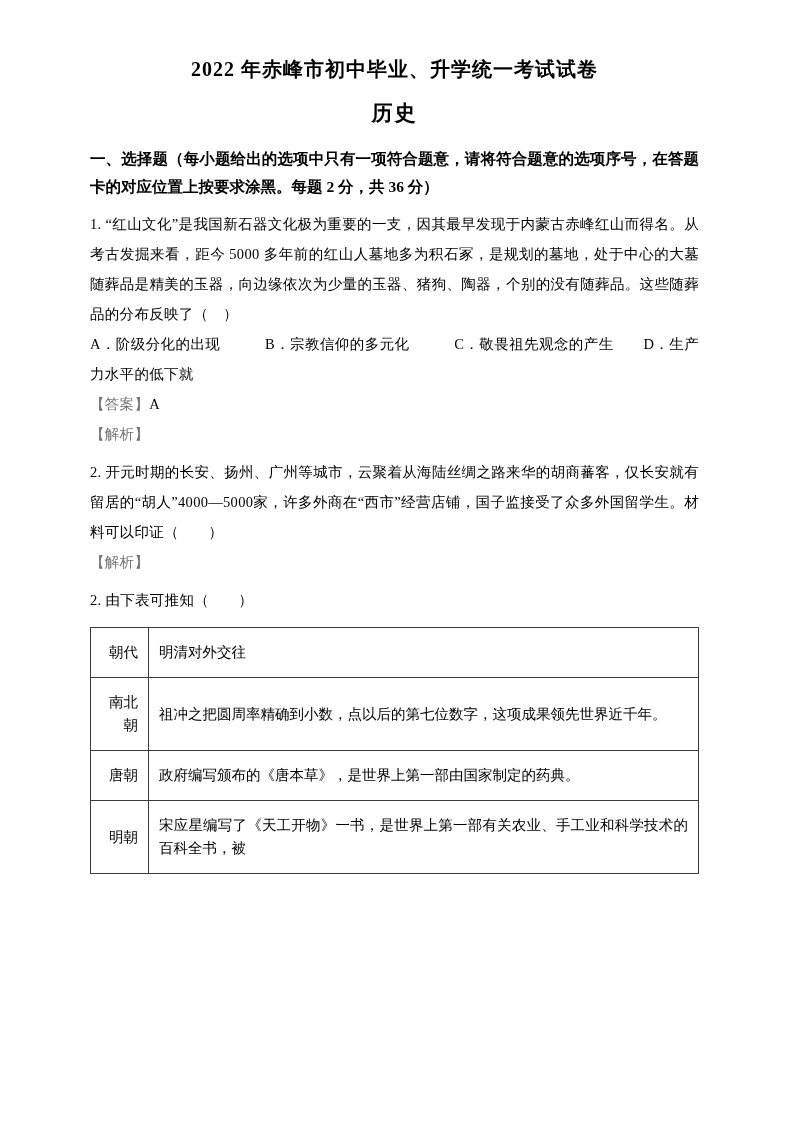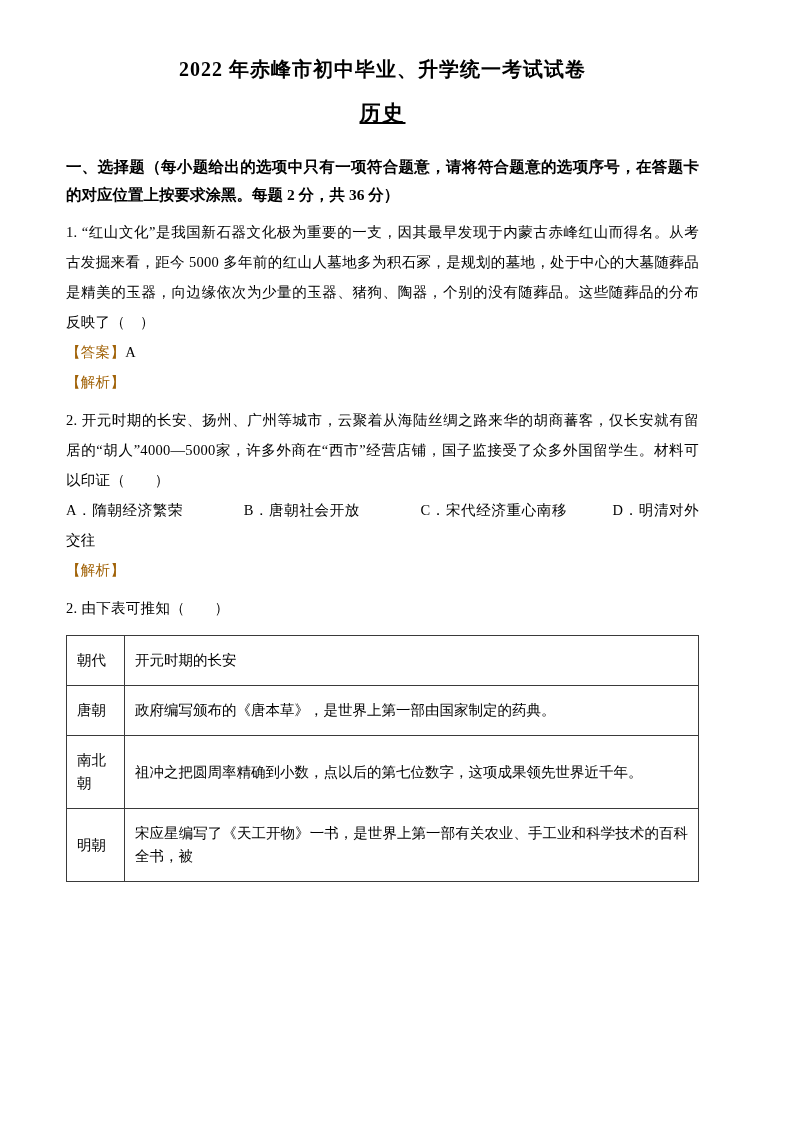--- a/index.html
+++ b/index.html
@@ -2,86 +2,86 @@
 <html lang="zh"><head>
 <meta charset="utf-8">
 <style>
   * { margin:0; padding:0; box-sizing:border-box; }
   html, body { background:#ffffff; }
   body {
     width:793px; height:1122px;
     font-family:"Liberation Serif","DejaVu Serif",serif;
     color:#000; overflow:hidden;
   }
-  .page { width:763px; height:1122px; padding:56px 64px 0 66px; background:#fff; }
+  .page { width:763px; height:1122px; padding:56px 64px 0 90px; background:#fff; }
   .doc-title {
     text-align:center; font-size:20px; font-weight:bold; letter-spacing:1px;
   }
   .doc-subject {
-    text-align:center; font-size:21px; font-weight:bold; margin-top:16px; letter-spacing:2px;text-decoration:underline;
+    text-align:center; font-size:21px; font-weight:bold; margin-top:16px; letter-spacing:2px;
   }
   .section-heading {
-    margin-top:26px; font-size:15.5px; font-weight:bold;
+    margin-top:18px; font-size:15.5px; font-weight:bold;
     line-height:28px; text-align:justify;
   }
   .para {
     font-size:14.5px; line-height:30px; text-align:justify;
     text-justify:inter-ideograph; letter-spacing:0.3px;
   }
   .question { margin-top:8px; }
-  .marker { color:#a16207; }
+  .marker { color:#737373; }
   .answer-line, .analysis-line { line-height:30px; }
   .k-table {
     width:100%; border-collapse:collapse; margin-top:12px;
     font-size:14.5px; table-layout:fixed;
   }
   .k-table td {
     border:1px solid #3a3a3a; padding:13px 10px; vertical-align:middle;
     line-height:23px; text-align:justify;
   }
-  .k-table td.dynasty { width:58px; text-align:left; }
+  .k-table td.dynasty { width:58px; text-align:right; }
 </style>
 </head>
 <body>
 
 <div class="page">
 
   <h1 class="doc-title">2022 年赤峰市初中毕业、升学统一考试试卷</h1>
   <h2 class="doc-subject">历史</h2>
 
   <p class="section-heading">一、选择题（每小题给出的选项中只有一项符合题意，请将符合题意的选项序号，在答题卡的对应位置上按要求涂黑。每题 2 分，共 36 分）</p>
 
   <div class="question">
     <p class="para">1. “红山文化”是我国新石器文化极为重要的一支，因其最早发现于内蒙古赤峰红山而得名。从考古发掘来看，距今 5000 多年前的红山人墓地多为积石冢，是规划的墓地，处于中心的大墓随葬品是精美的玉器，向边缘依次为少量的玉器、猪狗、陶器，个别的没有随葬品。这些随葬品的分布反映了（　）</p>
+    <p class="para">A．阶级分化的出现　　　B．宗教信仰的多元化　　　C．敬畏祖先观念的产生　　D．生产力水平的低下就</p>
     <p class="para answer-line"><span class="marker">【答案】</span><span>A</span></p>
     <p class="para analysis-line"><span class="marker">【解析】</span></p>
   </div>
 
   <div class="question">
     <p class="para">2. 开元时期的长安、扬州、广州等城市，云聚着从海陆丝绸之路来华的胡商蕃客，仅长安就有留居的“胡人”4000—5000家，许多外商在“西市”经营店铺，国子监接受了众多外国留学生。材料可以印证（　　）</p>
-    <p class="para">A．隋朝经济繁荣　　　　B．唐朝社会开放　　　　C．宋代经济重心南移　　　D．明清对外交往</p>
     <p class="para analysis-line"><span class="marker">【解析】</span></p>
   </div>
 
   <div class="question">
     <p class="para">2. 由下表可推知（　　）</p>
 
     <table class="k-table">
       <tbody>
         <tr>
           <td class="dynasty">朝代</td>
-          <td>开元时期的长安</td>
+          <td>明清对外交往</td>
+        </tr>
+        <tr>
+          <td class="dynasty">南北朝</td>
+          <td>祖冲之把圆周率精确到小数，点以后的第七位数字，这项成果领先世界近千年。</td>
         </tr>
         <tr>
           <td class="dynasty">唐朝</td>
           <td>政府编写颁布的《唐本草》，是世界上第一部由国家制定的药典。</td>
-        </tr>
-        <tr>
-          <td class="dynasty">南北朝</td>
-          <td>祖冲之把圆周率精确到小数，点以后的第七位数字，这项成果领先世界近千年。</td>
         </tr>
         <tr>
           <td class="dynasty">明朝</td>
           <td>宋应星编写了《天工开物》一书，是世界上第一部有关农业、手工业和科学技术的百科全书，被</td>
         </tr>
       </tbody>
     </table>
   </div>
 
 </div>

